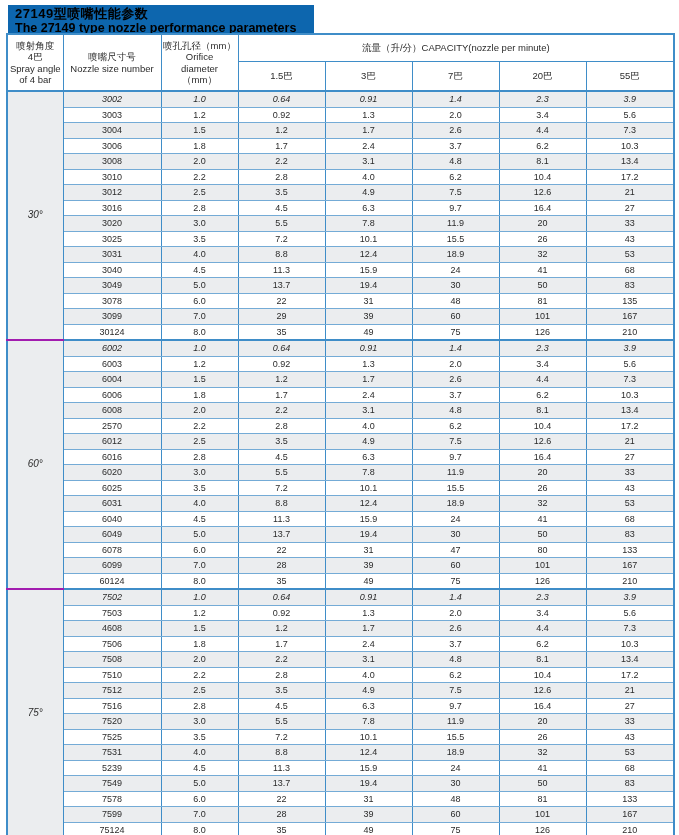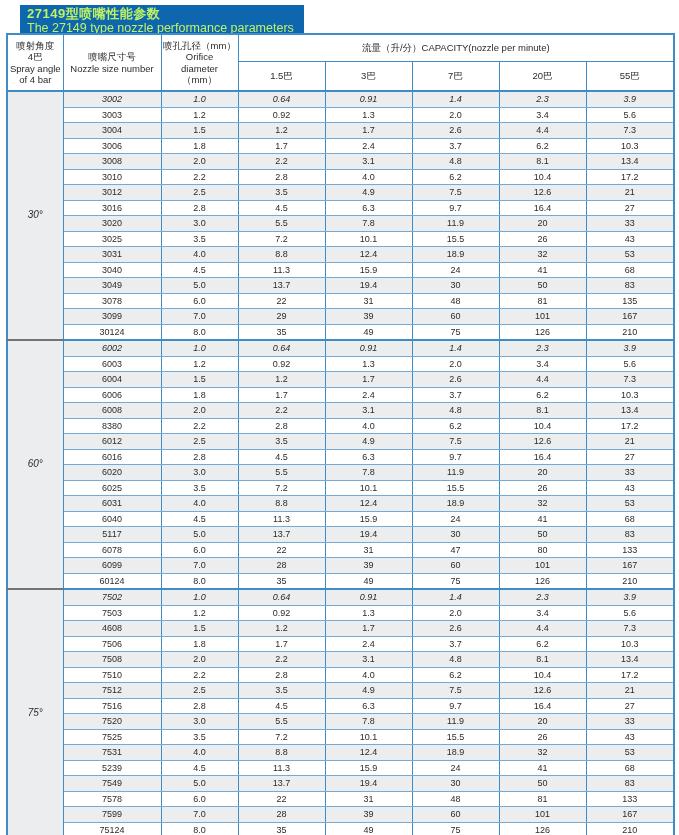--- a/index.html
+++ b/index.html
@@ -2,26 +2,26 @@
 <html><head>
 <meta charset="utf-8">
 <style>
   html,body{margin:0;padding:0;}
   body{
     width:679px;height:835px;background:#ffffff;position:relative;
     font-family:"Liberation Sans","DejaVu Sans",sans-serif;
     -webkit-font-smoothing:antialiased;
   }
   .title-bar{
-    position:absolute;left:20px;top:5px;
-    background:#0d66ae;color:#bef264;
-    padding:2px 10px 3px 7px;line-height:1.05;
+    position:absolute;left:8px;top:5px;
+    background:#0d66ae;color:#000000;
+    padding:2px 18px 3px 7px;line-height:1.05;
   }
   .title-zh{font-size:13px;font-weight:bold;letter-spacing:.5px;}
-  .title-en{font-size:12.5px;font-weight:normal;margin-top:1px;}
+  .title-en{font-size:12.5px;font-weight:bold;margin-top:1px;}
   table.spec{
     position:absolute;left:6px;top:33px;width:667px;
     border-collapse:collapse;table-layout:fixed;
     border:2px solid #3f8dc8;
   }
   .spec th,.spec td{
     border-left:1px solid #3f8dc8;border-right:1px solid #3f8dc8;
     border-top:1px solid #74abd6;border-bottom:1px solid #74abd6;
     text-align:center;vertical-align:middle;
     color:#2b2b2b;padding:0;overflow:hidden;
@@ -31,21 +31,21 @@
     font-weight:normal;font-size:9.5px;line-height:1.18;
     border-bottom:1px solid #3f8dc8;
   }
   .spec thead tr.hrow1 th{height:26px;}
   .spec thead tr.hrow2 th{height:28px;}
   .spec thead th.span3{height:54px;}
   .spec tbody td{font-size:9px;height:14.5px;line-height:14.5px;}
   .spec tbody tr.stripe td{background:#ebedef;}
   .spec tbody td.angle-cell{
     background:#ffffff;font-size:10px;
-    border-bottom:2px solid #737373;
+    border-bottom:2px solid #a21caf;
   }
   .spec tbody tr.section-start td{border-top:2px solid #3f8dc8;font-style:italic;}
   .spec tbody tr.section-end td{border-bottom:2px solid #3f8dc8;margin-top:8px;}
   .hl{display:block;}
 </style>
 </head>
 <body>
 
 <div class="title-bar">
   <div class="title-zh">27149型喷嘴性能参数</div>
@@ -277,21 +277,21 @@
       <tr class="stripe">
         <td>6008</td>
         <td>2.0</td>
         <td>2.2</td>
         <td>3.1</td>
         <td>4.8</td>
         <td>8.1</td>
         <td>13.4</td>
       </tr>
       <tr>
-        <td>8380</td>
+        <td>2570</td>
         <td>2.2</td>
         <td>2.8</td>
         <td>4.0</td>
         <td>6.2</td>
         <td>10.4</td>
         <td>17.2</td>
       </tr>
       <tr class="stripe">
         <td>6012</td>
         <td>2.5</td>
@@ -340,21 +340,21 @@
       <tr>
         <td>6040</td>
         <td>4.5</td>
         <td>11.3</td>
         <td>15.9</td>
         <td>24</td>
         <td>41</td>
         <td>68</td>
       </tr>
       <tr class="stripe">
-        <td>5117</td>
+        <td>6049</td>
         <td>5.0</td>
         <td>13.7</td>
         <td>19.4</td>
         <td>30</td>
         <td>50</td>
         <td>83</td>
       </tr>
       <tr>
         <td>6078</td>
         <td>6.0</td>

